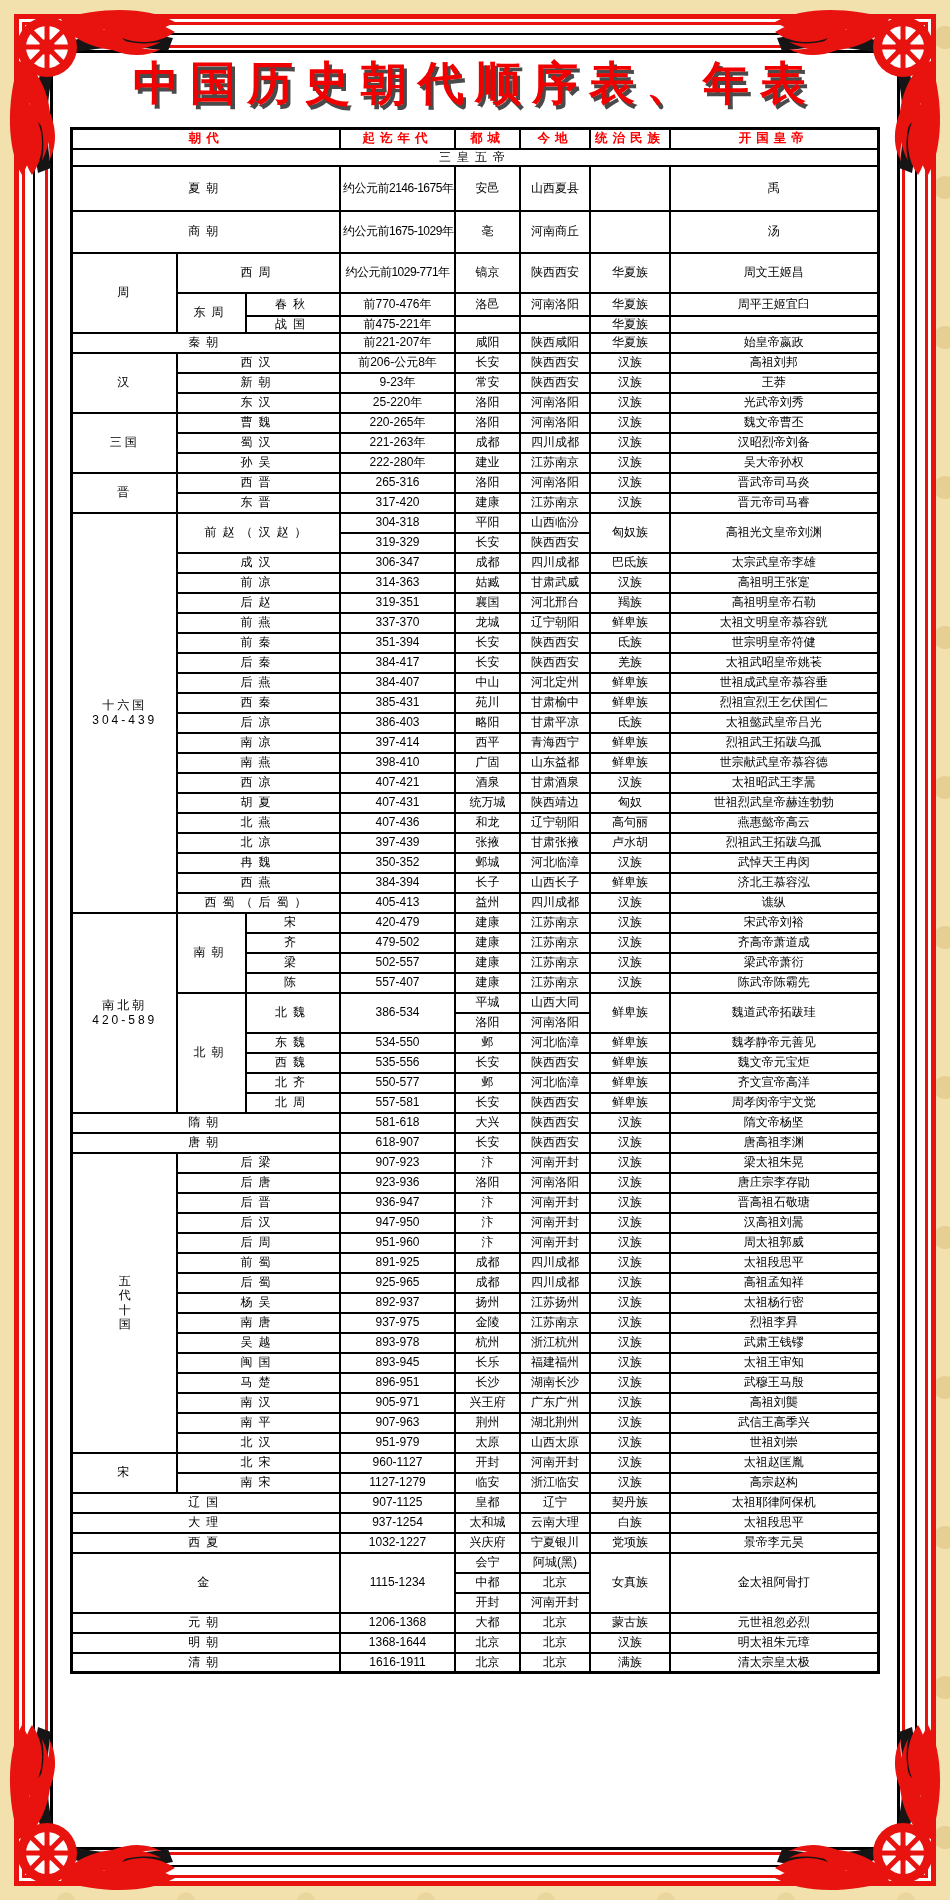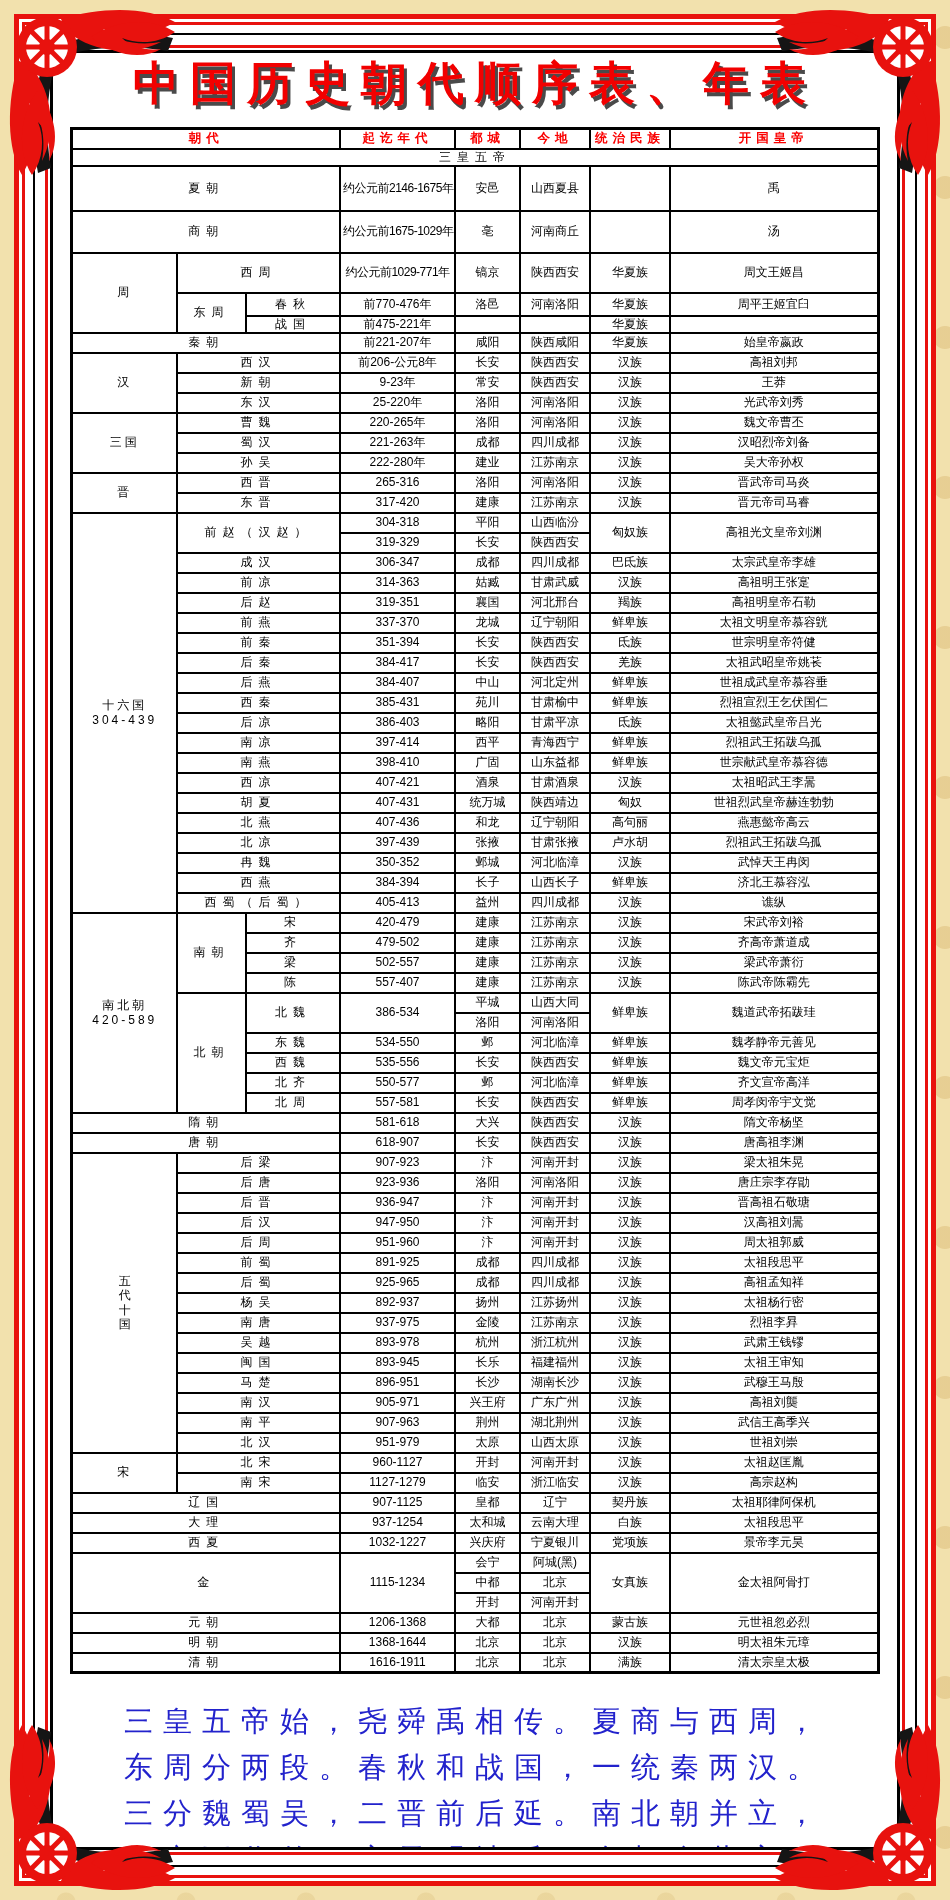--- a/index.html
+++ b/index.html
@@ -682,26 +682,20 @@
                               <td colspan="3" class="n">清朝</td>
                               <td class="y">1616-1911</td>
                               <td>北京</td>
                               <td>北京</td>
                               <td>满族</td>
                               <td>清太宗皇太极</td>
                             </tr>
                           </tbody>
         </table>
 
-        <div class="poem">
-          <div>三皇五帝始，尧舜禹相传。夏商与西周，</div>
-          <div>东周分两段。春秋和战国，一统秦两汉。</div>
-          <div>三分魏蜀吴，二晋前后延。南北朝并立，</div>
-          <div>隋唐五代传。宋元明清后，皇朝自此完。</div>
-        </div>
       </div>
 
     </div>
                   </div>
                 </div>
               </div>
             </div>
           </div>
         </div>
       </div>

